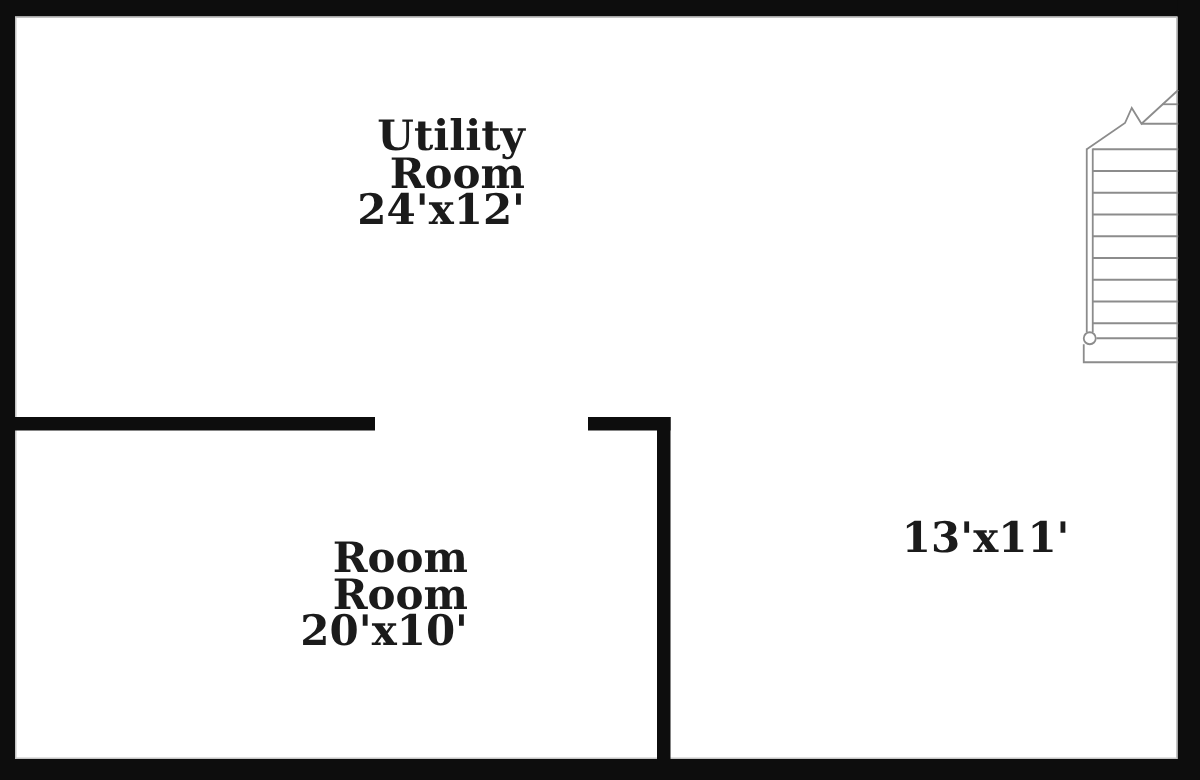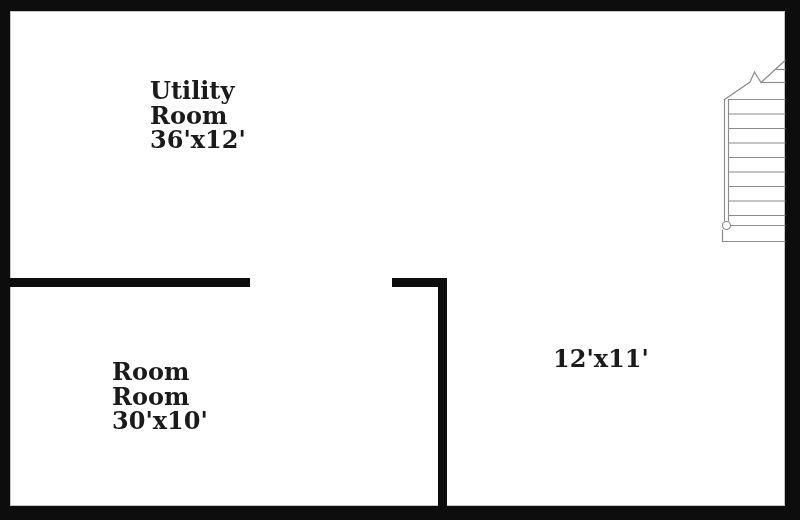--- a/index.html
+++ b/index.html
@@ -44,23 +44,23 @@
     fill: none;
   }
   .stairs circle {
     stroke: var(--stair_line, #8c8c8c);
     stroke-width: 1.2;
     fill: #ffffff;
   }
 
   .room-label {
     position: absolute;
-    text-align: left;
+    text-align: right;
     font-weight: 700;
-    font-size: 24px;
+    font-size: 28px;
     line-height: 24.5px;
     letter-spacing: 0px;
     color: var(--text, #1b1b1b);
     white-space: nowrap;
   }
   .label-utility { left: 150px; top: 79px;  width: 200px; }
   .label-bonus   { left: 112px; top: 360px; width: 200px; }
   .label-dim16   { left: 553px; top: 347px; width: 160px; }
 </style>
 </head>
@@ -98,26 +98,26 @@
       <line x1="761" y1="82.5" x2="785.5" y2="82.5"></line>
     </g>
     <polyline points="724.5,99.5 750,82 754.5,72 761,82.5 785.5,60"></polyline>
     <polyline points="722.5,229.5 722.5,241.5 785.5,241.5"></polyline>
     <circle cx="726.5" cy="225.5" r="4"></circle>
   </svg>
 
   <div class="room-label label-utility">
     <div>Utility</div>
     <div>Room</div>
-    <div>36'x12'</div>
+    <div>24'x12'</div>
   </div>
 
   <div class="room-label label-bonus">
     <div>Room</div>
     <div>Room</div>
-    <div>30'x10'</div>
+    <div>20'x10'</div>
   </div>
 
   <div class="room-label label-dim16">
-    <div>12'x11'</div>
+    <div>13'x11'</div>
   </div>
 
 </div>
 
 </body></html>

